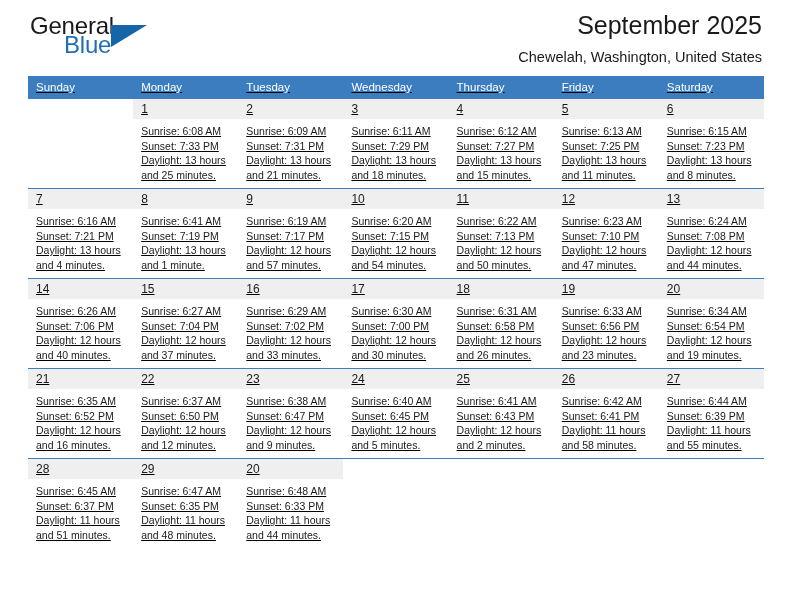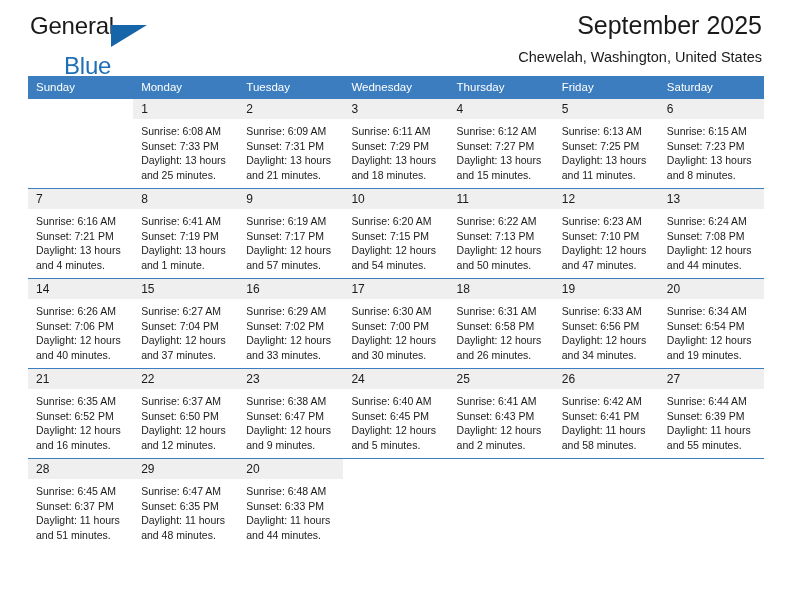--- a/index.html
+++ b/index.html
@@ -41,21 +41,21 @@
     left: 0;
     top: 0;
     font-size: 24px;
     letter-spacing: -0.2px;
     color: #1a1a1a;
     font-family: "Liberation Sans", sans-serif;
   }
   .brand-blue {
     position: absolute;
     left: 34px;
-    top: 40px;
+    top: 19px;
     font-size: 24px;
     letter-spacing: -0.2px;
     color: #1f6fb6;
     font-family: "Liberation Sans", sans-serif;
   }
   .brand-triangle {
     position: absolute;
     left: 81px;
     top: 13px;
     width: 0;
@@ -84,20 +84,21 @@
     margin-top: 4px;
     white-space: nowrap;
     margin-left: 10px;
   }
 
   
   .calendar {
     width: 736px;
     border-collapse: collapse;
     table-layout: fixed;
+    text-decoration: underline;
   }
   .calendar col { width: 14.2857%; }
 
   .weekday-row th {
     background: #3b7dbf;
     color: #ffffff;
     font-size: 11.5px;
     font-weight: normal;
     text-align: left;
     padding: 5px 0 5px 8px;
@@ -348,21 +349,21 @@
               <div>Daylight: 12 hours</div>
               <div>and 26 minutes.</div>
             </div>
           </td>
           <td>
             <div class="daynum">19</div>
             <div class="details">
               <div>Sunrise: 6:33 AM</div>
               <div>Sunset: 6:56 PM</div>
               <div>Daylight: 12 hours</div>
-              <div>and 34 minutes.</div>
+              <div>and 23 minutes.</div>
             </div>
           </td>
           <td>
             <div class="daynum">20</div>
             <div class="details">
               <div>Sunrise: 6:34 AM</div>
               <div>Sunset: 6:54 PM</div>
               <div>Daylight: 12 hours</div>
               <div>and 19 minutes.</div>
             </div>

